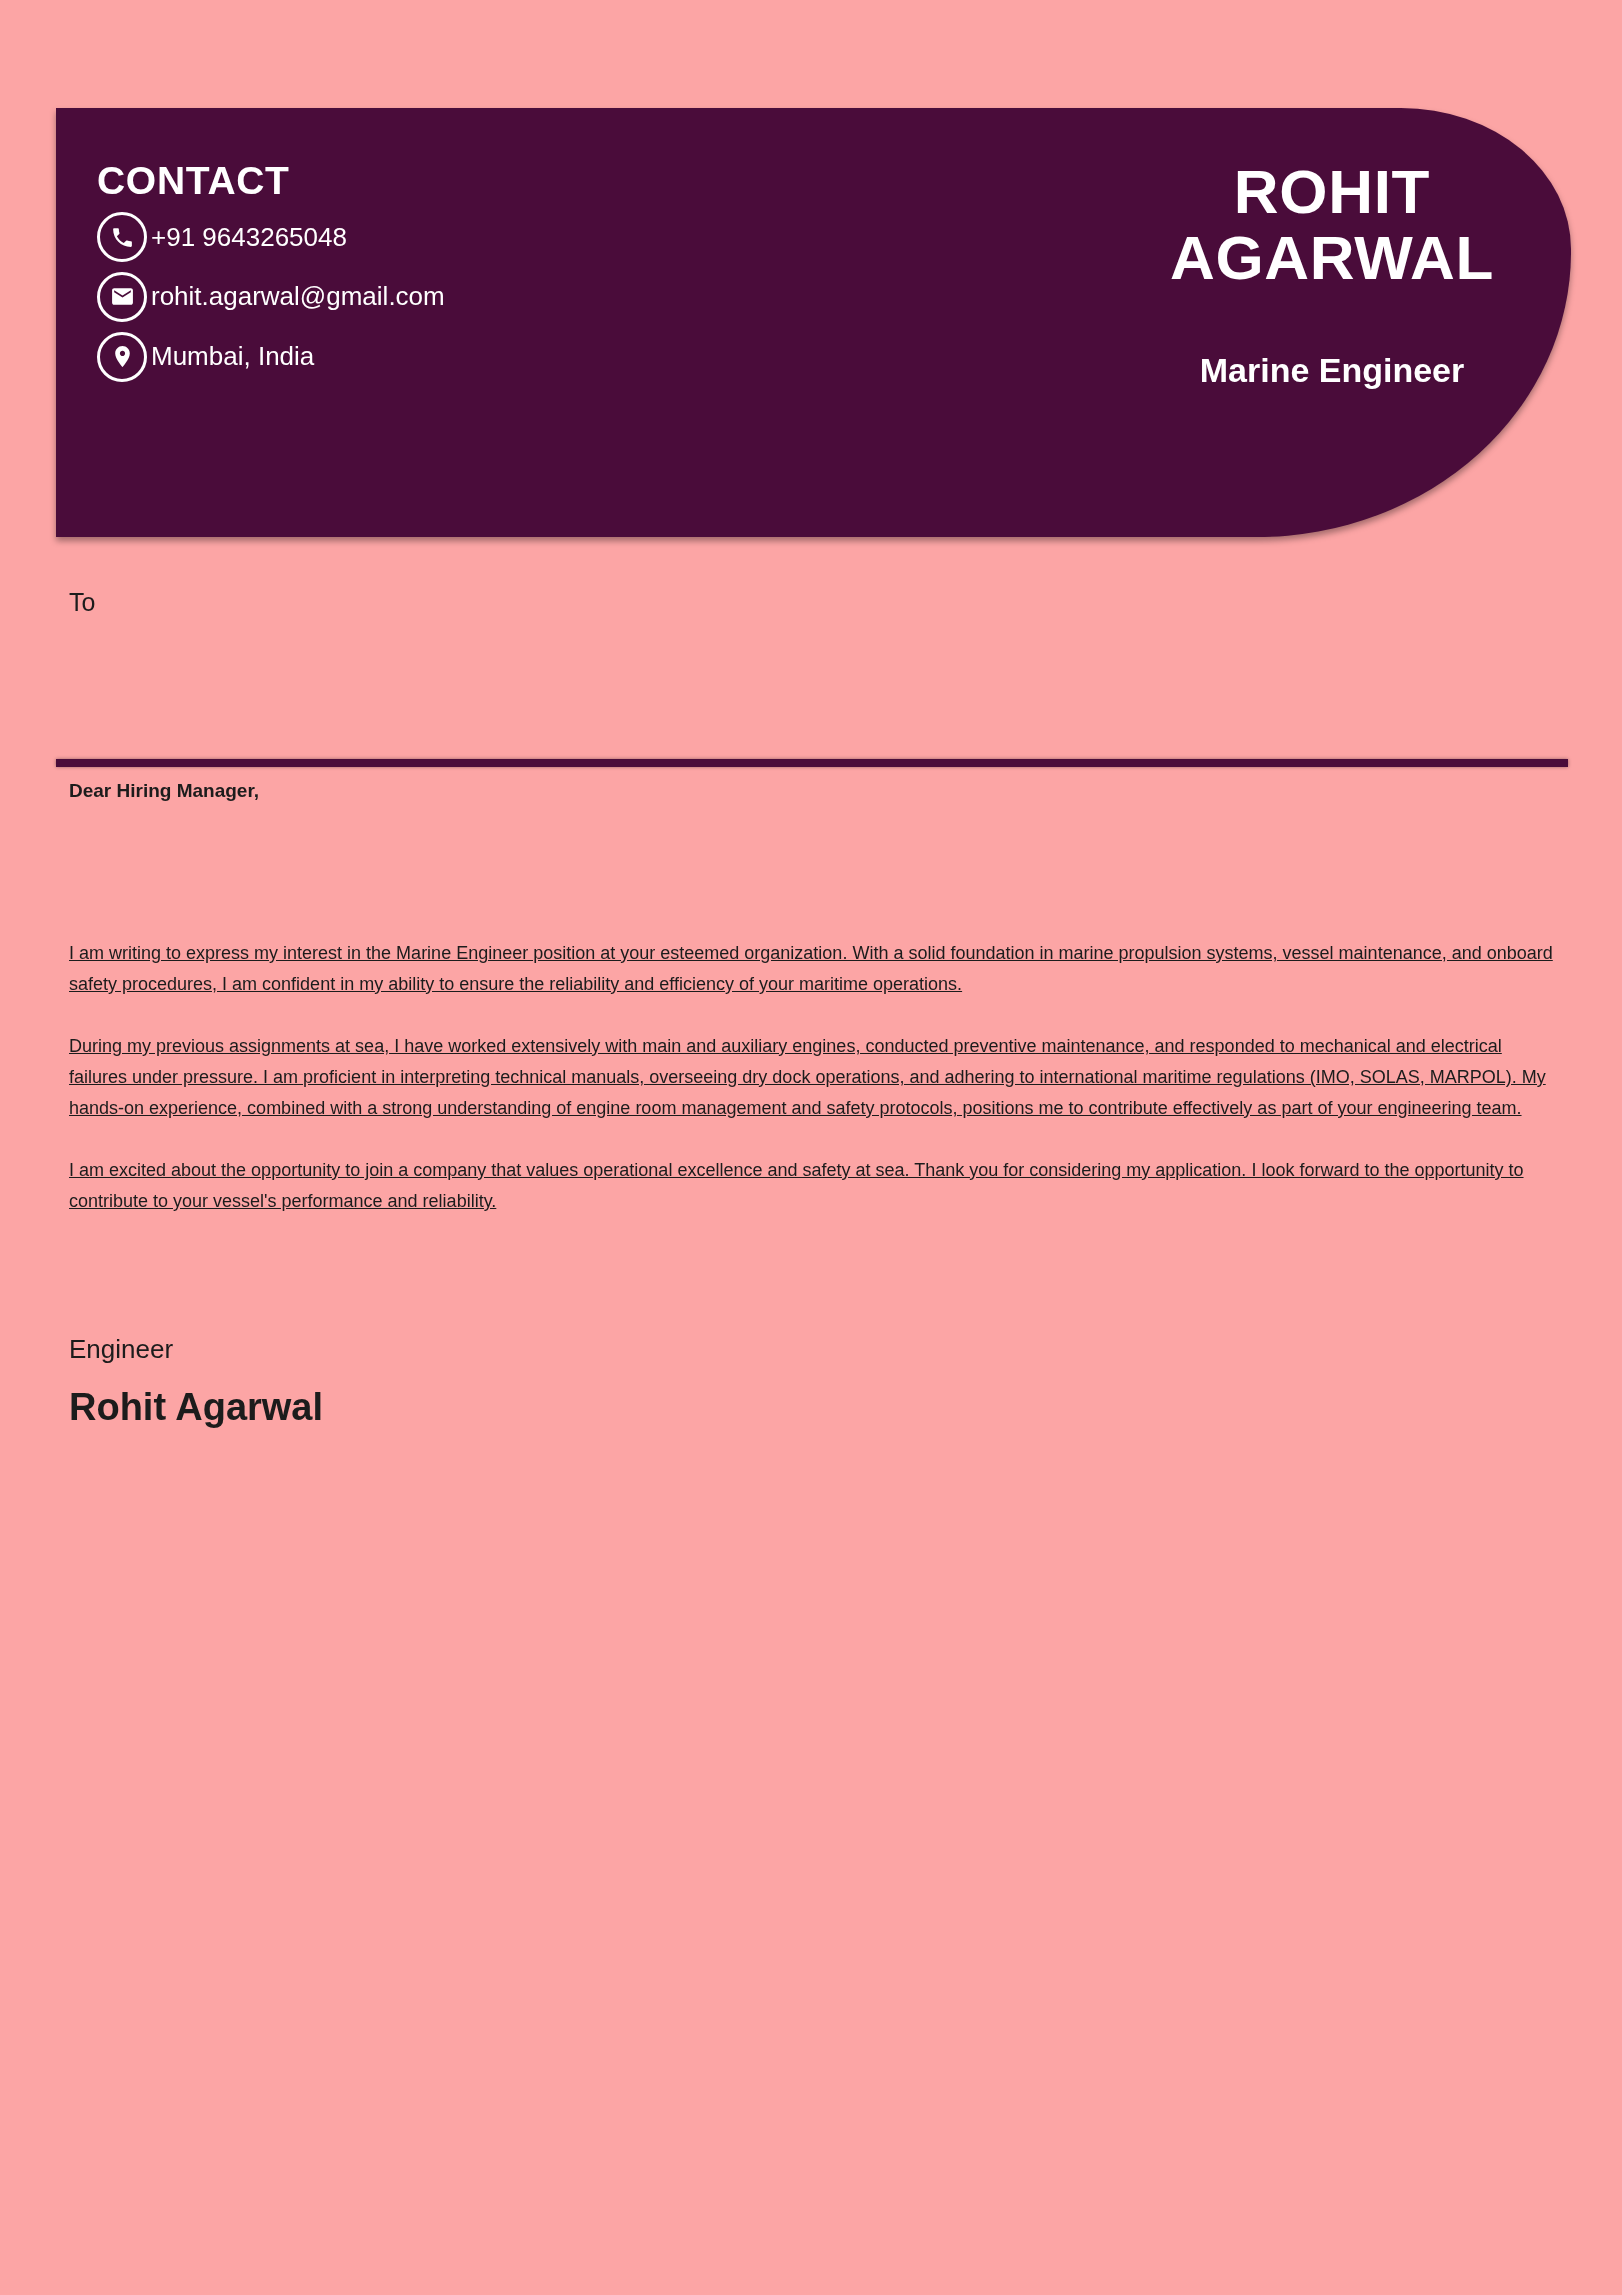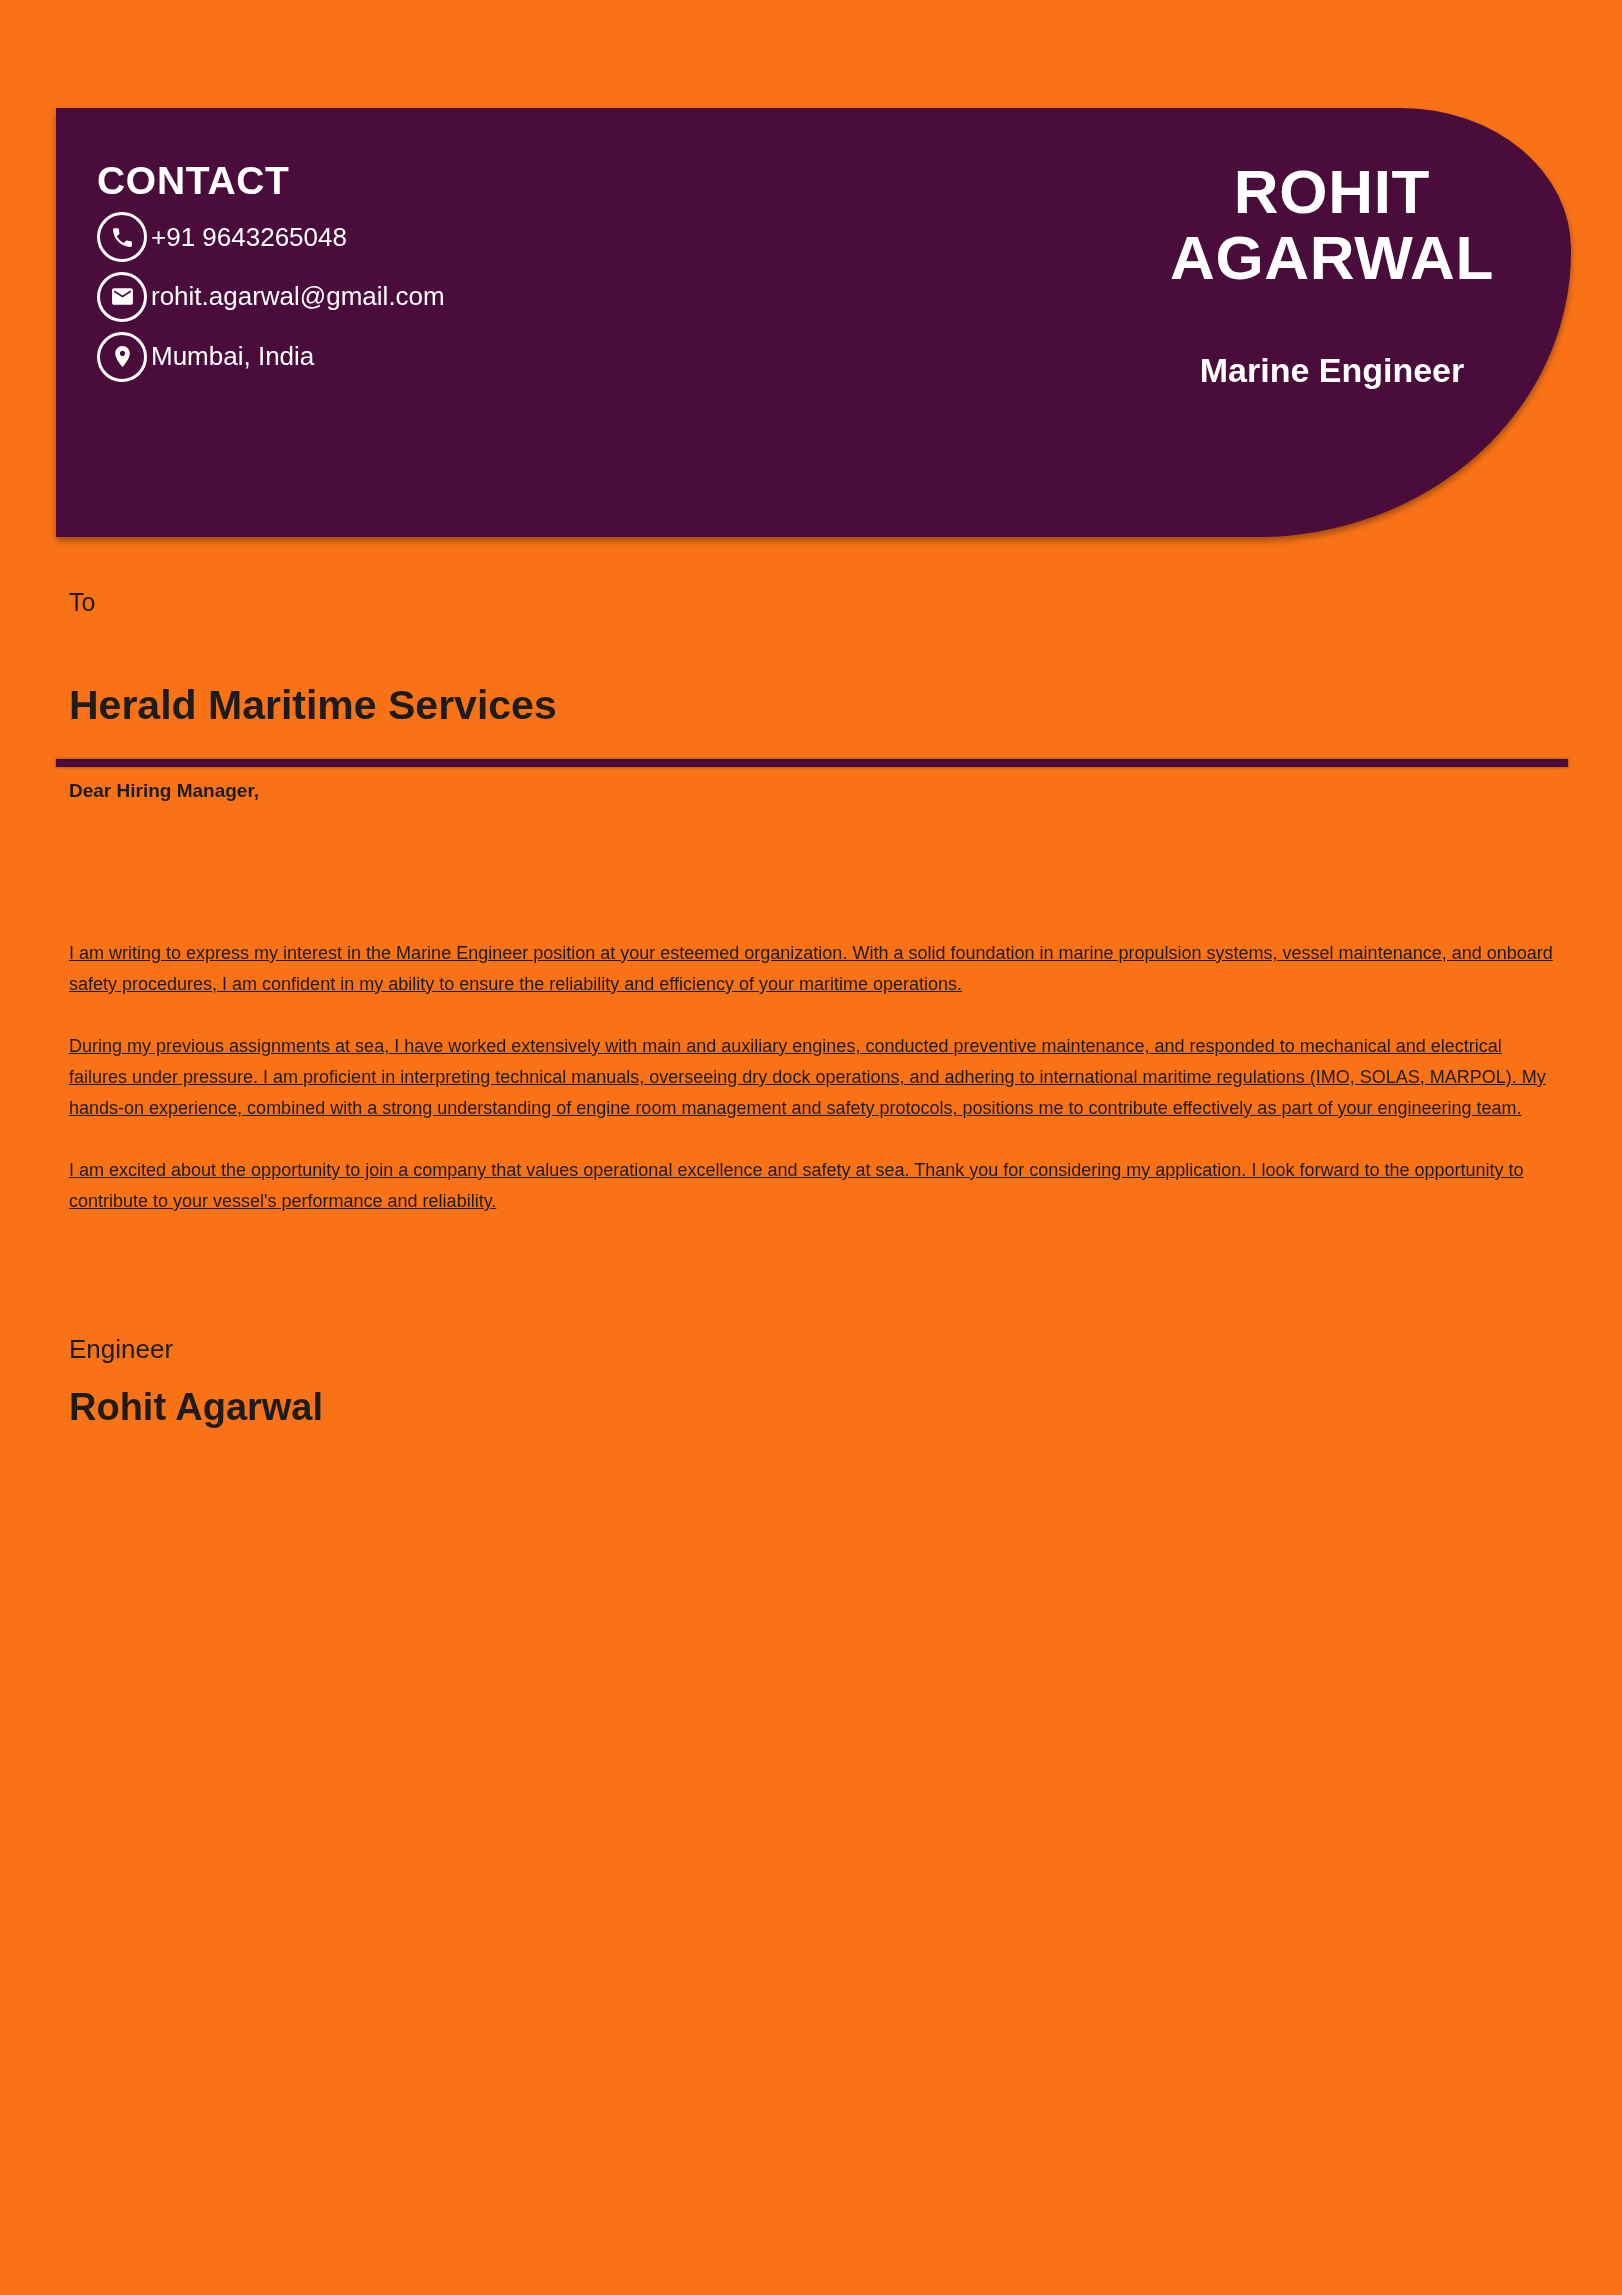--- a/index.html
+++ b/index.html
@@ -1,20 +1,20 @@
 <!DOCTYPE html>
 <html style="font-size:10.5px"><head>
 <meta charset="utf-8">
 <style>
   html,body{margin:0;padding:0;background:#ffffff;}
   .page{
     position:relative;
     width:1622px;
     height:2295px;
-    background:#f97316;
+    background:#fca5a5;
     font-family:"Liberation Sans","DejaVu Sans",sans-serif;
     color:#1c1c1c;
     overflow:hidden;
   }
   
   .header{
     position:absolute;
     left:56px; top:108px;
     width:1515px; height:429px;
     background:#4A0C3A;
@@ -129,21 +129,20 @@
 
     <div class="name-block">
       <div class="person-name">ROHIT AGARWAL</div>
       <div class="person-title">Marine Engineer</div>
     </div>
 
   </div>
 
   <div class="to-label">To</div>
 
-  <div class="recipient-name">Herald Maritime Services</div>
 
   <div class="divider-rule"></div>
 
   <div class="salutation">Dear Hiring Manager,</div>
 
   <div class="letter-body">
     <p>I am writing to express my interest in the Marine Engineer position at your esteemed organization. With a solid foundation in marine propulsion systems, vessel maintenance, and onboard safety procedures, I am confident in my ability to ensure the reliability and efficiency of your maritime operations.</p>
     <p>During my previous assignments at sea, I have worked extensively with main and auxiliary engines, conducted preventive maintenance, and responded to mechanical and electrical failures under pressure. I am proficient in interpreting technical manuals, overseeing dry dock operations, and adhering to international maritime regulations (IMO, SOLAS, MARPOL). My hands-on experience, combined with a strong understanding of engine room management and safety protocols, positions me to contribute effectively as part of your engineering team.</p>
     <p>I am excited about the opportunity to join a company that values operational excellence and safety at sea. Thank you for considering my application. I look forward to the opportunity to contribute to your vessel's performance and reliability.</p>
   </div>

